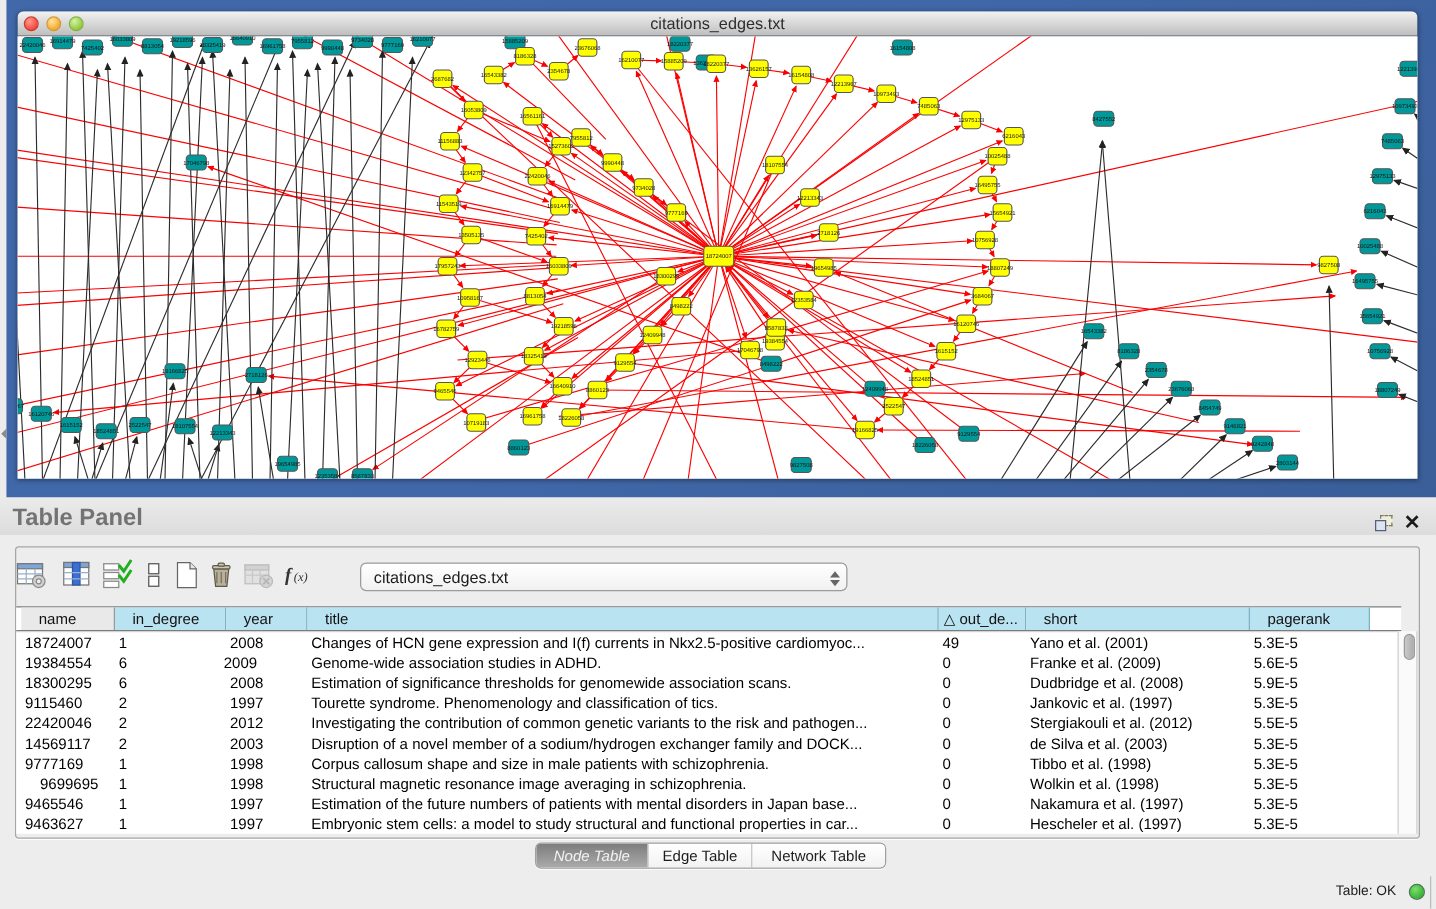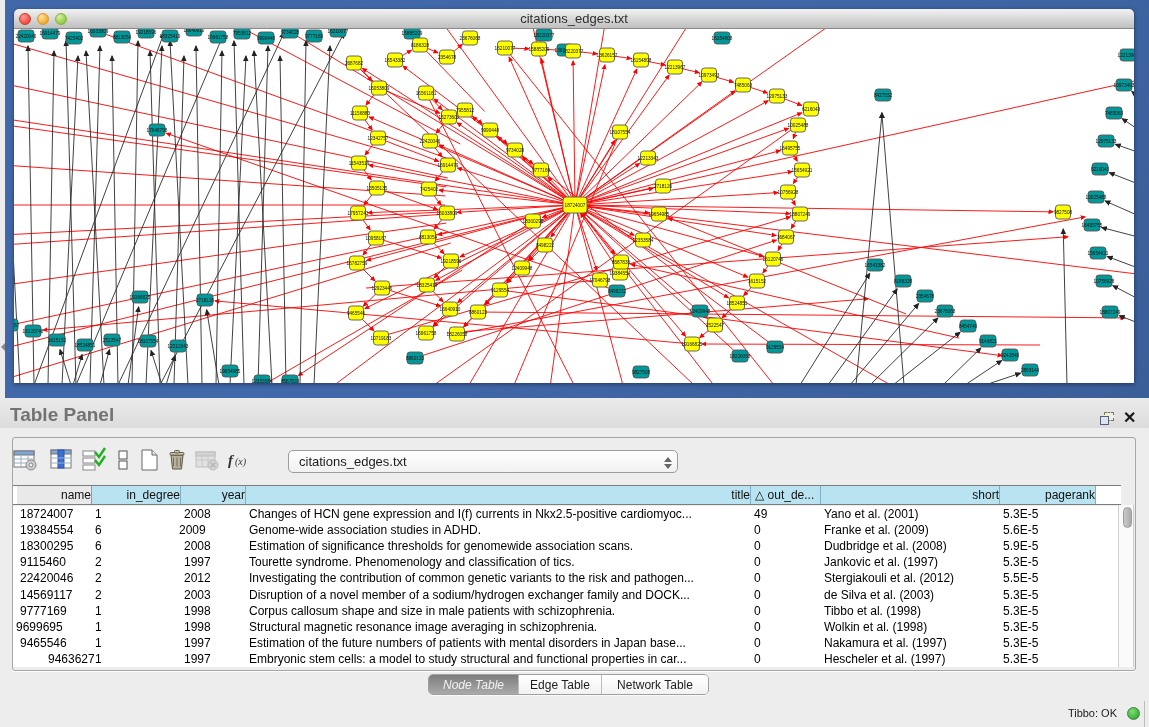--- a/index.html
+++ b/index.html
@@ -28,21 +28,21 @@
   
   .tool-btn { top:447px; width:26px; height:26px; }
   .tool-btn svg { width:26px; height:26px; }
   #net-select { left:288px; top:450px; width:390px; height:23px; background:linear-gradient(#ffffff,#f1f1f1); border:1px solid #9c9c9c; border-radius:5px; }
   #net-select-label { left:299px; top:454px; font-size:13px; color:#1c1c1c; }
   .updown { left:664px; width:0; height:0; border-left:4px solid transparent; border-right:4px solid transparent; }
   #sel-up { top:457px; border-bottom:5px solid #666; }
   #sel-down { top:464px; border-top:5px solid #666; }
   
   #tbl-header { left:13px; top:485px; width:1108px; height:20px; border-top:1px solid #7c7c7c; border-bottom:1px solid #7c7c7c; background:#fff; }
-  .hcell { position:absolute; top:0; height:18px; font-size:12px; color:#111; text-align:right; padding:2px 0 0 14px; background:#b9e3f1; border-right:1px solid #7fb0c6; white-space:nowrap; overflow:hidden; }
+  .hcell { position:absolute; top:0; height:18px; font-size:12px; color:#111; text-align:left; padding:2px 0 0 14px; background:#b9e3f1; border-right:1px solid #7fb0c6; white-space:nowrap; overflow:hidden; }
   .hcell.first { background:#e9e9e9; border-right:1px solid #9a9a9a; }
   .hcell.sorted { text-align:left; padding-left:4px; }
   #rows { left:13px; top:506px; width:1108px; height:161px; background:#fff; }
   .trow { position:absolute; left:0; width:1108px; height:16px; }
   .tcell { position:absolute; top:0; height:16px; font-size:12px; color:#000; padding:1px 4px 0 3px; white-space:nowrap; overflow:hidden; }
   #vscroll { left:1118px; top:505px; width:16px; height:162px; background:#fafafa; border-left:1px solid #cfcfcf; border-right:1px solid #cfcfcf; }
   #vthumb { left:1123px; top:507px; width:9px; height:21px; background:linear-gradient(90deg,#c9c9c9,#ababab); border:1px solid #9a9a9a; border-radius:5px; }
   
   #tabbar { left:428px; top:674px; height:21px; display:flex; border:1px solid #9f9f9f; border-radius:5px; overflow:hidden; box-shadow:0 1px 0 rgba(255,255,255,.7); }
   .tab { height:100%; font-size:12px; display:flex; align-items:center; justify-content:center; background:linear-gradient(#ffffff,#f2f2f2); color:#1d1d1d; border-right:1px solid #bdbdbd; }
@@ -926,51 +926,51 @@
     <div class="trow" style="top: 96.6px;">
       <div class="tcell" style="left: 4px; width: 75px;">9777169</div>
       <div class="tcell" style="left: 79px; width: 89px;">1</div>
       <div class="tcell" style="left: 168px; width: 65px;">1998</div>
       <div class="tcell" style="left: 233px; width: 505px;">Corpus callosum shape and size in male patients with schizophrenia.</div>
       <div class="tcell" style="left: 738px; width: 70px;">0</div>
       <div class="tcell" style="left: 808px; width: 179px;">Tibbo et al. (1998)</div>
       <div class="tcell" style="left: 987px; width: 96px;">5.3E-5</div>
     </div>
     <div class="trow" style="top: 112.7px;">
-      <div class="tcell" style="left: 0; width: 75px;">9699695</div>
+      <div class="tcell" style="left: 16px; width: 75px;">9699695</div>
       <div class="tcell" style="left: 79px; width: 89px;">1</div>
       <div class="tcell" style="left: 168px; width: 65px;">1998</div>
       <div class="tcell" style="left: 233px; width: 505px;">Structural magnetic resonance image averaging in schizophrenia.</div>
       <div class="tcell" style="left: 738px; width: 70px;">0</div>
       <div class="tcell" style="left: 808px; width: 179px;">Wolkin et al. (1998)</div>
       <div class="tcell" style="left: 987px; width: 96px;">5.3E-5</div>
     </div>
     <div class="trow" style="top: 128.8px;">
       <div class="tcell" style="left: 4px; width: 75px;">9465546</div>
       <div class="tcell" style="left: 79px; width: 89px;">1</div>
       <div class="tcell" style="left: 168px; width: 65px;">1997</div>
       <div class="tcell" style="left: 233px; width: 505px;">Estimation of the future numbers of patients with mental disorders in Japan base...</div>
       <div class="tcell" style="left: 738px; width: 70px;">0</div>
       <div class="tcell" style="left: 808px; width: 179px;">Nakamura et al. (1997)</div>
       <div class="tcell" style="left: 987px; width: 96px;">5.3E-5</div>
     </div>
     <div class="trow" style="top: 144.9px;">
-      <div class="tcell" style="left: 4px; width: 75px; margin-left: 28px;">9463627</div>
+      <div class="tcell" style="left: 4px; width: 75px;">9463627</div>
       <div class="tcell" style="left: 79px; width: 89px;">1</div>
       <div class="tcell" style="left: 168px; width: 65px;">1997</div>
       <div class="tcell" style="left: 233px; width: 505px;">Embryonic stem cells: a model to study structural and functional properties in car...</div>
       <div class="tcell" style="left: 738px; width: 70px;">0</div>
       <div class="tcell" style="left: 808px; width: 179px;">Hescheler et al. (1997)</div>
       <div class="tcell" style="left: 987px; width: 96px;">5.3E-5</div>
     </div>
   </div>
 <div class="abs" id="vscroll"></div>
 <div class="abs" id="vthumb"></div>
 
 <div class="abs" id="tabbar">
     <div class="tab sel" style="width: 90px;">Node Table</div>
     <div class="tab" style="width: 83px;">Edge Table</div>
     <div class="tab" style="width: 106px;">Network Table</div>
   </div>
 
-<div class="abs" id="memory-label">Tibbo: OK</div>
+<div class="abs" id="memory-label">Table: OK</div>
 <div class="abs" id="memory-dot"></div>
 <div class="abs" id="grip-line"></div>
 
 </body></html>

